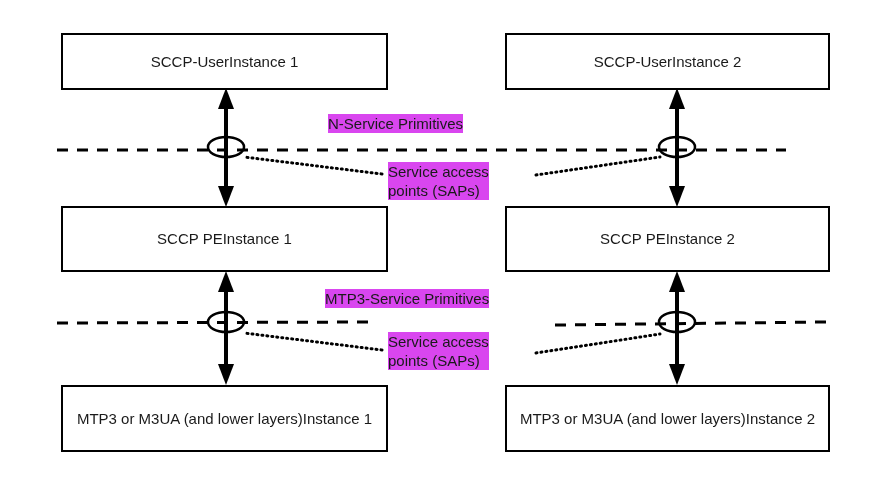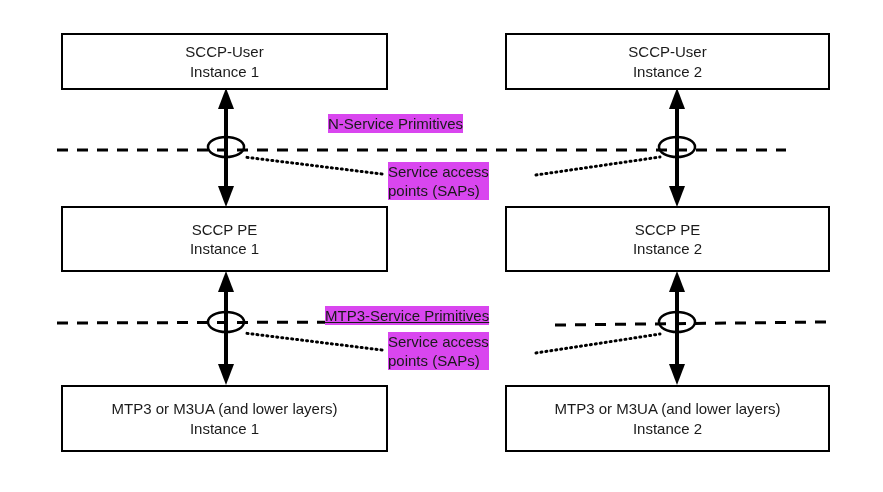--- a/index.html
+++ b/index.html
@@ -14,21 +14,20 @@
     background: #ffffff;
     font-family: "Liberation Sans", sans-serif;
     overflow: hidden;
   }
   .box {
     position: absolute;
     box-sizing: border-box;
     border: 2px solid #000000;
     background: #ffffff;
     display: flex;
-    flex-direction: column;
     align-items: center;
     justify-content: center;
     line-height: 1.30;
     font-size: 15px;
     color: #1a1a1a;
     z-index: 4;
   }
   .box .ln { display: block; white-space: nowrap; }
 
   .label {
@@ -130,20 +129,20 @@
     <span class="ln">Instance 2</span>
   </div>
 
   <div class="label" style="left:328px; top:114px;">N-Service Primitives</div>
 
   <div class="label" style="left:388px; top:162px;">
     <span class="ln">Service access</span>
     <span class="ln">points (SAPs)</span>
   </div>
 
-  <div class="label" style="left:325px; top:306px;text-decoration:underline;">MTP3-Service Primitives</div>
+  <div class="label" style="left:325px; top:289px;">MTP3-Service Primitives</div>
 
   <div class="label" style="left:388px; top:332px;">
     <span class="ln">Service access</span>
     <span class="ln">points (SAPs)</span>
   </div>
 
 </div>
 
 </body></html>

